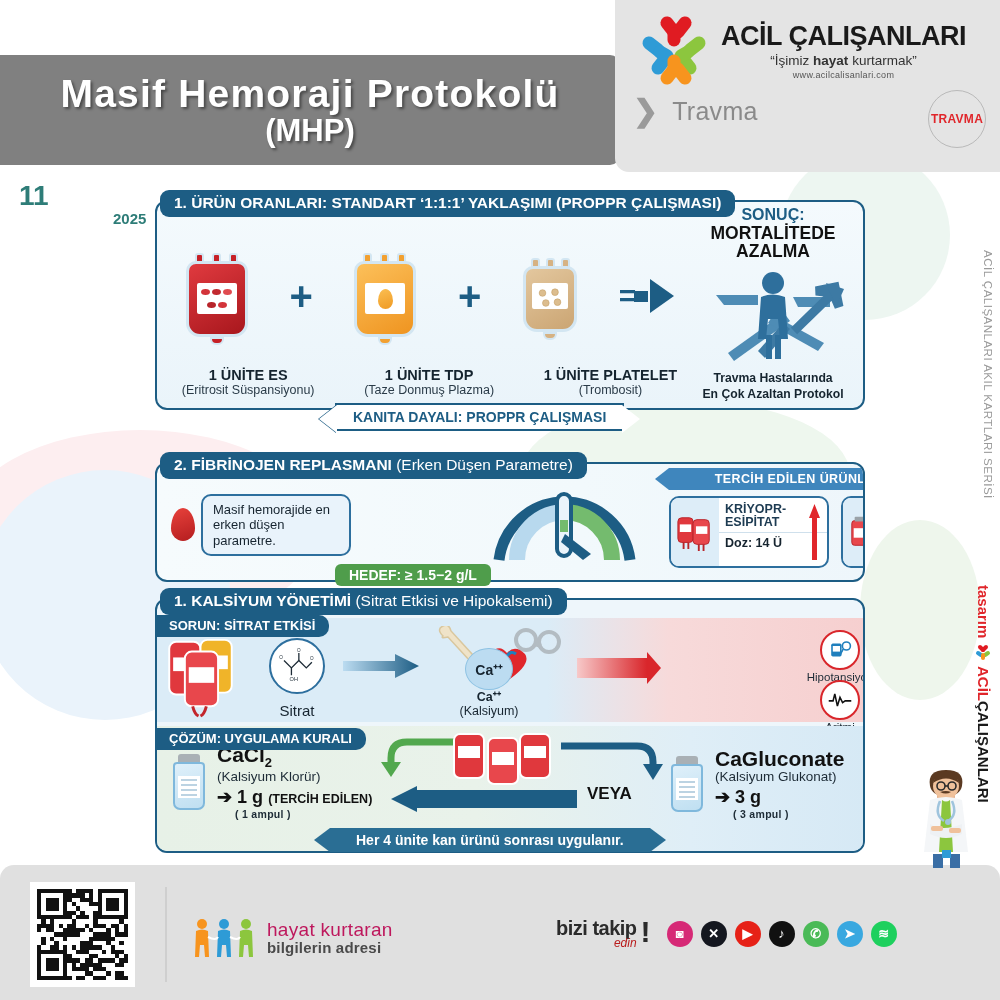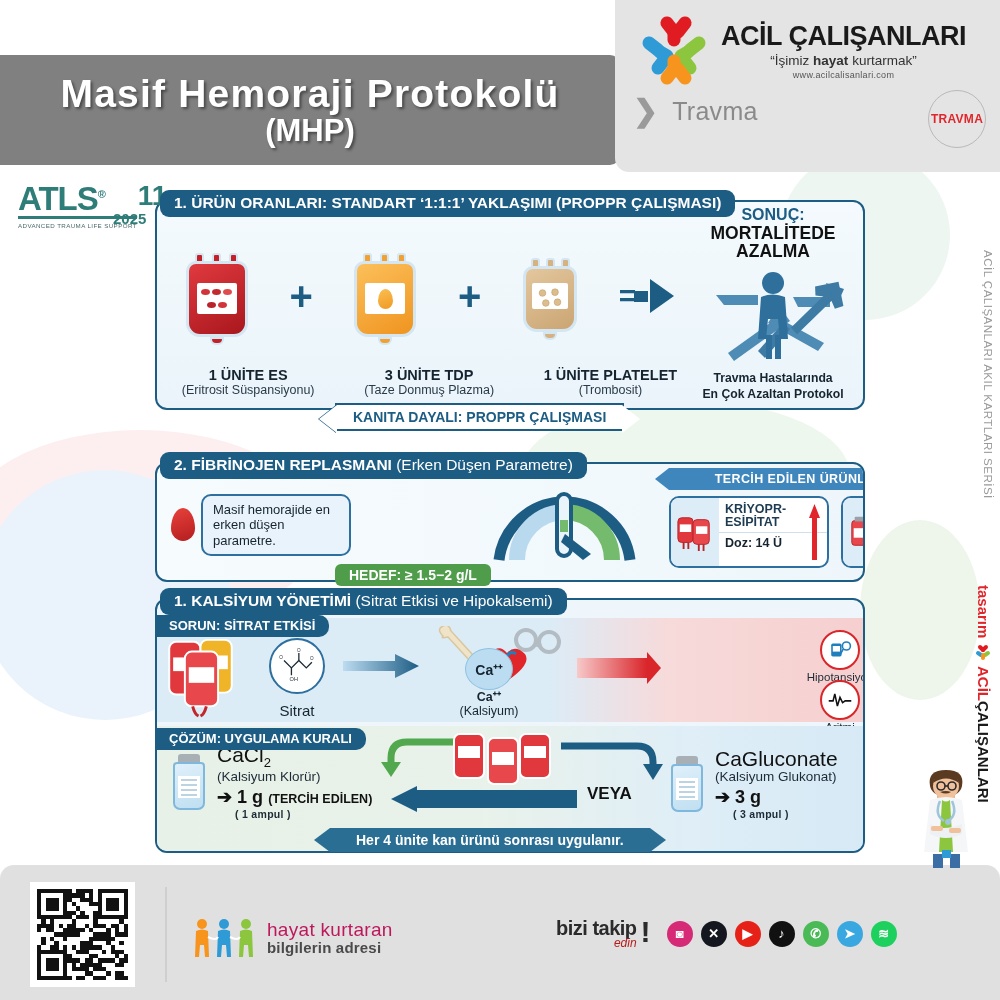--- a/index.html
+++ b/index.html
@@ -269,21 +269,21 @@
   .vial { width:40px; height:56px; position:relative; }
   .vial .cap { position:absolute; left:9px; top:0; width:22px; height:9px; background:#a9b0b5; border-radius:3px 3px 0 0; }
   .vial .glass {
     position:absolute; left:4px; top:8px; width:32px; height:48px;
     background:linear-gradient(160deg,#dff0fa,#bfdff1); border:2px solid #7fb8dc;
     border-radius:4px 4px 7px 7px;
   }
   .vial .lbl { position:absolute; left:9px; top:22px; width:22px; height:22px; background:#fff; }
   .vial .lbl i { display:block; height:2px; background:#bcd3e2; margin:3px 3px 0; }
   .drug-txt { margin-left:8px; }
-  .drug-name { font-size:21px; font-weight:normal; color:#111; line-height:1; }
+  .drug-name { font-size:21px; font-weight:bold; color:#111; line-height:1; }
   .drug-name sub { font-size:13px; }
   .drug-sub { font-size:13.5px; color:#1d2b36; }
   .drug-dose { font-size:18px; font-weight:bold; color:#111; margin-top:2px; }
   .drug-dose small { font-size:12.5px; font-weight:bold; }
   .drug-amp { font-size:10.5px; font-weight:bold; color:#1d2b36; letter-spacing:.3px; }
 
   .veya { position:absolute; left:430px; top:58px; font-size:17px; font-weight:bold; color:#111; }
   .bags-center { position:absolute; left:295px; top:4px; display:flex; }
   .green-arrow { position:absolute; left:210px; top:8px; width:120px; height:44px; }
   .blue-arrow-l { position:absolute; left:230px; top:60px; width:190px; height:26px; }
@@ -371,24 +371,20 @@
   </div>
   <div class="brand-bottom">
     <div class="chev">❯</div>
     <div class="brand-cat">Travma</div>
     <div class="cat-badge">TRAVMA</div>
   </div>
 </div>
 
 <div class="atls">
   <div class="atls-row">
-    <div>
-      <div class="atls-word"><span>ATLS</span><sup class="atls-reg">®</sup></div>
-      <div class="atls-sub">ADVANCED TRAUMA LIFE SUPPORT</div>
-    </div>
     <div class="atls-11">11</div>
   </div>
   <div class="atls-year">2025</div>
 </div>
 
 <div class="vtext vtext-series">ACİL ÇALIŞANLARI AKIL KARTLARI SERİSİ</div>
 <div class="vtext vtext-design">
   <span class="d1">tasarım</span>
   <span class="vmark">
     <svg viewBox="0 0 16 16" width="16" height="16">
@@ -465,21 +461,21 @@
       </div>
     </div>
   </div>
 
   <div class="bag-labels">
     <div>
       <div class="bl-title">1 ÜNİTE ES</div>
       <div class="bl-sub">(Eritrosit Süspansiyonu)</div>
     </div>
     <div>
-      <div class="bl-title">3 ÜNİTE TDP</div>
+      <div class="bl-title">1 ÜNİTE TDP</div>
       <div class="bl-sub">(Taze Donmuş Plazma)</div>
     </div>
     <div>
       <div class="bl-title">1 ÜNİTE PLATELET</div>
       <div class="bl-sub">(Trombosit)</div>
     </div>
   </div>
 
   <div class="result">
     <div class="res-k">SONUÇ:</div>

